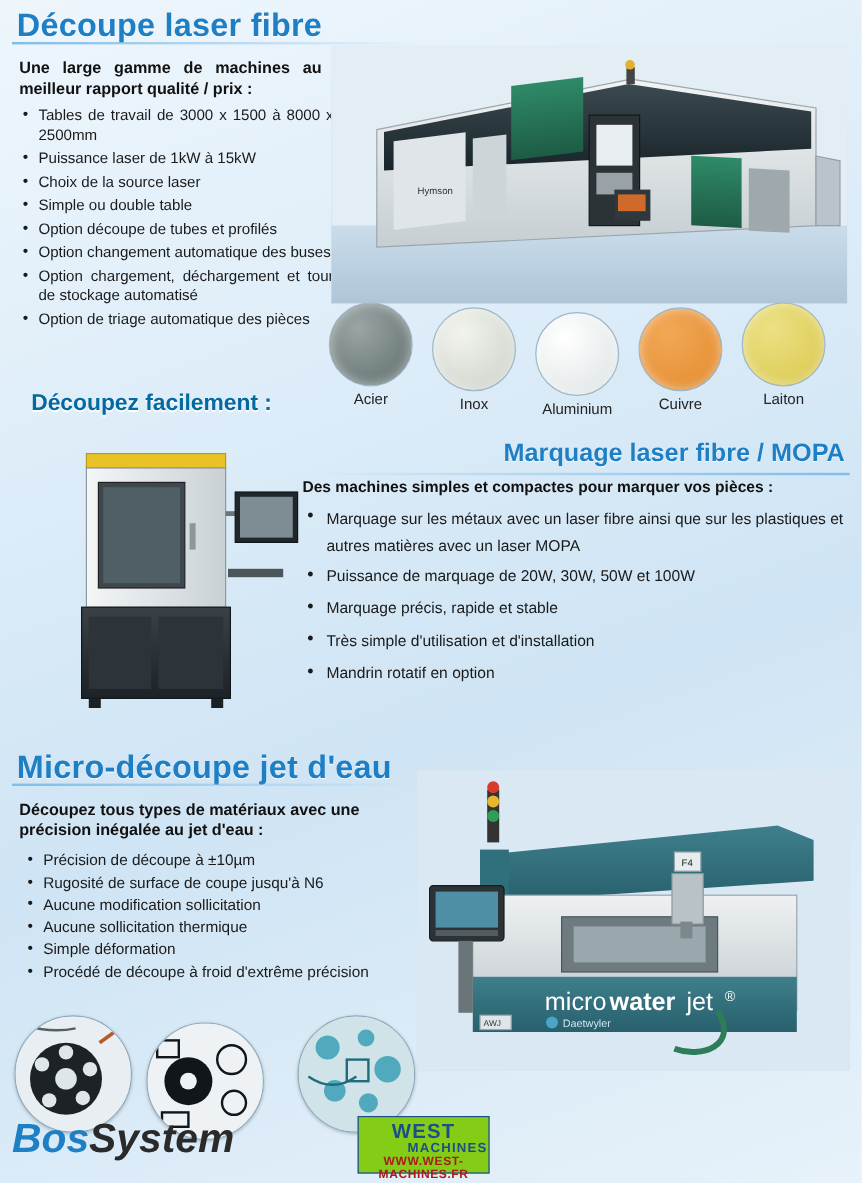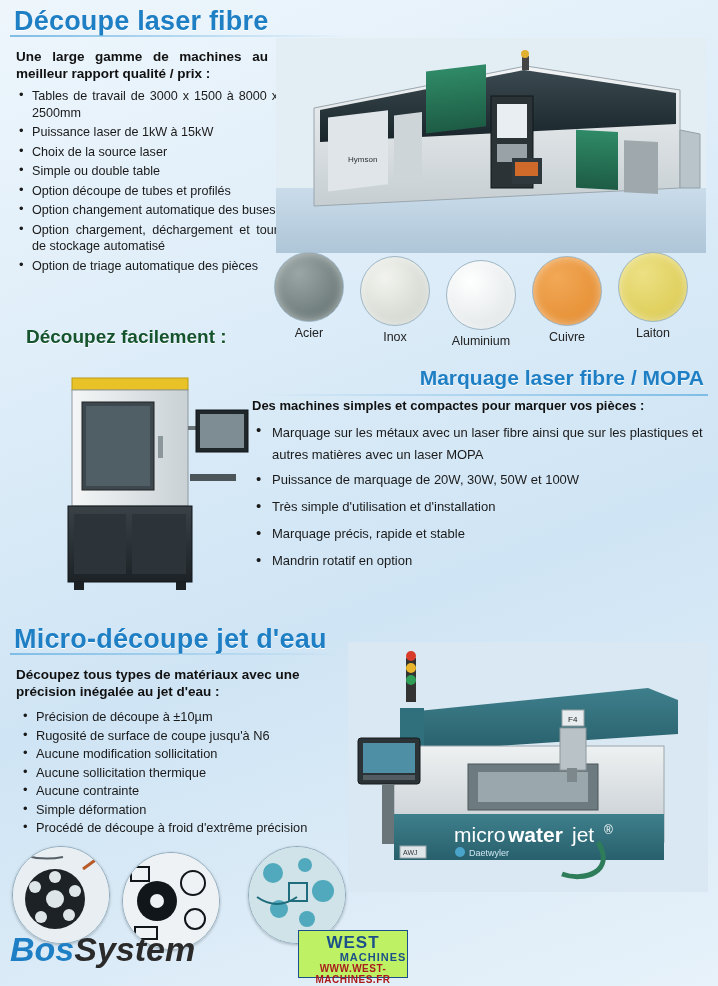--- a/index.html
+++ b/index.html
@@ -84,21 +84,21 @@
     width: 68px; height: 68px; border-radius: 50%;
     border: 1px solid #9fb7c6; margin: 0 auto;
     box-shadow: inset 0 0 10px rgba(255,255,255,0.55);
   }
   .mat .lbl {
     margin-top: 4px; font-size: 12.5px; color: #222;
   }
 
   #decoupez-fac {
     position: absolute; left: 26px; top: 326px;
-    font-size: 19px; font-weight: bold; color: #14532d;
+    font-size: 19px; font-weight: bold; color: #0369a1;
     text-shadow: 0 1px 0 #fff;
   }
 
   
   #sec-marquage { position: absolute; left: 0; top: 358px; width: 718px; height: 258px; }
   #marq-title {
     position: absolute; right: 14px; top: 8px; font-size: 21px; font-weight: bold;
     color: #1f7fc4; text-shadow: 0 1px 0 #fff;
   }
   #marq-rule {
@@ -147,21 +147,21 @@
   }
 
   
   #footer-brand {
     position: absolute; left: 10px; top: 930px; font-size: 34px; font-weight: bold;
     color: #2a2a2a; font-style: italic;
   }
   #footer-brand .blue { color: #1f7fc4; }
   #west-logo {
     position: absolute; left: 298px; top: 930px; width: 108px; height: 46px;
-    background: #bef264; border: 1px solid #1b4f8a;
+    background: #84cc16; border: 1px solid #1b4f8a;
     text-align: center;
   }
   #west-logo .w1 { color: #1b4f8a; font-weight: bold; font-size: 17px; line-height: 17px; padding-top: 3px; letter-spacing: 1px;}
   #west-logo .w2 { color: #1b4f8a; font-weight: bold; font-size: 11px; line-height: 12px; letter-spacing: 1px; margin-left: 40px;}
   #west-logo .w3 { color: #aa1b1b; font-weight: bold; font-size: 10px; line-height: 11px; letter-spacing: 0.5px;}
 </style>
 </head>
 <body>
 
 <div class="page">
@@ -263,22 +263,22 @@
   <div id="sec-marquage">
 
     <div id="marq-title">Marquage laser fibre / MOPA</div>
     <div id="marq-rule"></div>
 
     <div id="marq-intro">Des machines simples et compactes pour marquer vos pièces :</div>
 
     <ul id="marq-list">
       <li style="line-height:22px; padding-top:2px;">Marquage sur les métaux avec un laser fibre ainsi que sur les plastiques et autres matières avec un laser MOPA</li>
       <li>Puissance de marquage de 20W, 30W, 50W et 100W</li>
+      <li>Marquage précis, rapide et stable</li>
       <li>Très simple d'utilisation et d'installation</li>
-      <li>Marquage précis, rapide et stable</li>
       <li>Mandrin rotatif en option</li>
     </ul>
 
     <div id="marq-photo" class="photo">
       <svg width="215" height="230" viewBox="0 0 215 230">
         <defs>
           <linearGradient id="mCab" x1="0" y1="0" x2="1" y2="0">
             <stop offset="0%" stop-color="#f4f6f7"></stop>
             <stop offset="100%" stop-color="#c9d1d5"></stop>
           </linearGradient>
@@ -318,21 +318,20 @@
     <div id="jet-title" class="sec-title">Micro-découpe jet d'eau</div>
     <div id="jet-rule" class="sec-underline"></div>
 
     <div id="jet-intro">Découpez tous types de matériaux avec une précision inégalée au jet d'eau :</div>
 
     <ul id="jet-list">
       <li>Précision de découpe à ±10µm</li>
       <li>Rugosité de surface de coupe jusqu'à N6</li>
       <li>Aucune modification sollicitation</li>
       <li>Aucune sollicitation thermique</li>
-      <li>Aucune contrainte</li>
       <li>Simple déformation</li>
       <li>Procédé de découpe à froid d'extrême précision</li>
     </ul>
 
     <div id="jet-photo" class="photo">
       <svg width="360" height="250" viewBox="0 0 360 250">
         <defs>
           <linearGradient id="wTeal" x1="0" y1="0" x2="0" y2="1">
             <stop offset="0%" stop-color="#3e7f8c"></stop>
             <stop offset="100%" stop-color="#28606c"></stop>

